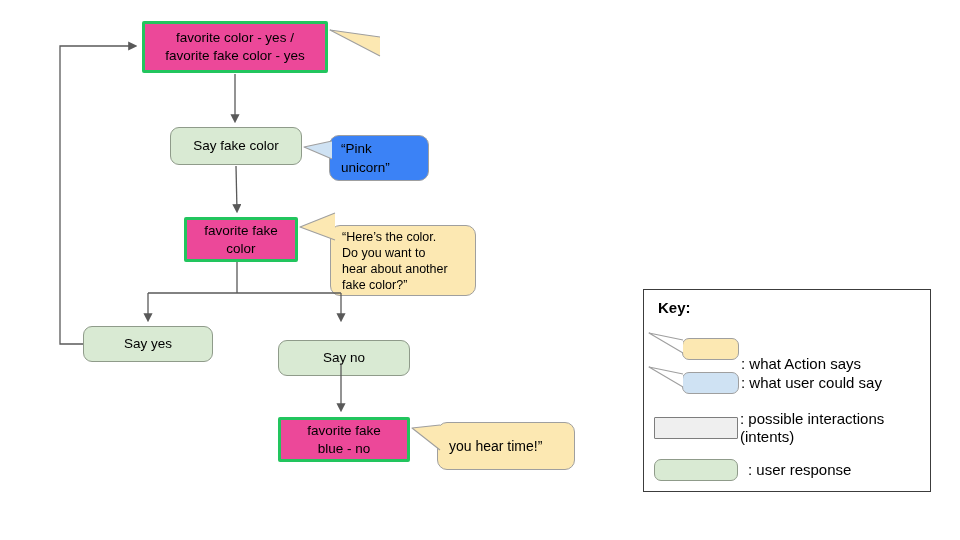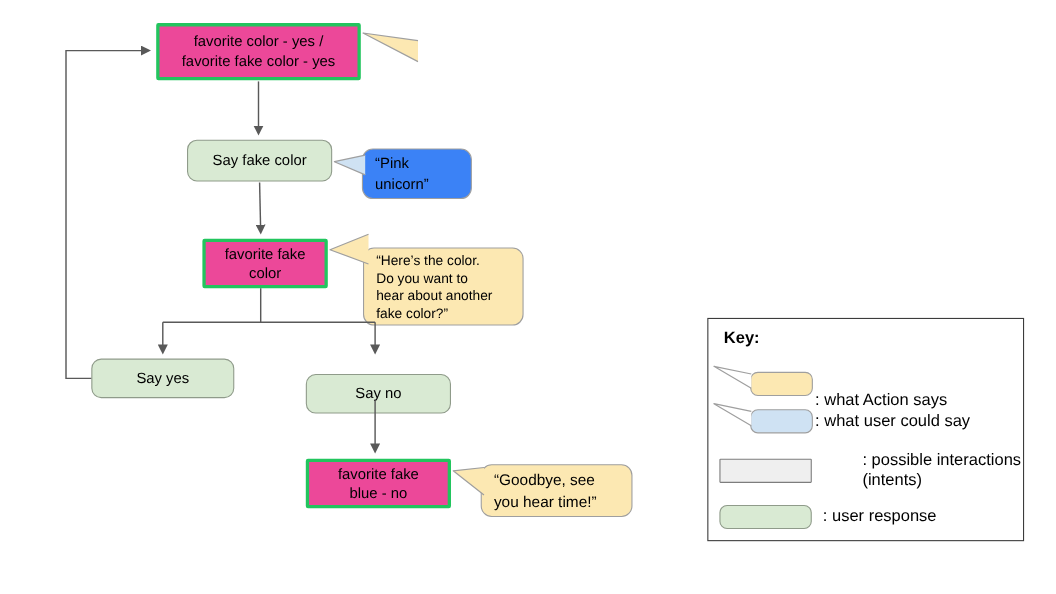--- a/index.html
+++ b/index.html
@@ -132,35 +132,34 @@
   </div>
 
   <div class="bubble action" style="left:330px; top:203px; width:146px; height:71px; font-size:12.5px; line-height:16px;margin-top:22px;">
     <div>“Here’s the color.</div>
     <div>Do you want to</div>
     <div>hear about another</div>
     <div>fake color?”</div>
   </div>
 
   <div class="bubble action" style="left:437px; top:422px; width:138px; height:48px; font-size:14px; line-height:20px;">
-    <div>“Goodbye, see</div>
     <div>you hear time!”</div>
   </div>
 
   <div id="key-box">
     <div class="key-title">Key:</div>
 
     <div class="key-swatch action" style="top:48px;"></div>
     <div class="key-label" style="top:48px;margin-top:15px;">: what Action says</div>
 
     <div class="key-swatch user" style="top:82px;"></div>
     <div class="key-label" style="top:82px;">: what user could say</div>
 
     <div class="key-swatch intent" style="top:127px;"></div>
-    <div class="key-label two-line" style="left:96px; top:120px;margin-left:44px;">
+    <div class="key-label two-line" style="left:96px; top:120px;">
       <div>: possible interactions</div>
       <div>(intents)</div>
     </div>
 
     <div class="key-swatch response" style="top:169px;"></div>
     <div class="key-label" style="left:104px; top:169px;">: user response</div>
   </div>
 
   <svg id="overlay" viewBox="0 0 960 540" xmlns="http://www.w3.org/2000/svg">
     <defs>

